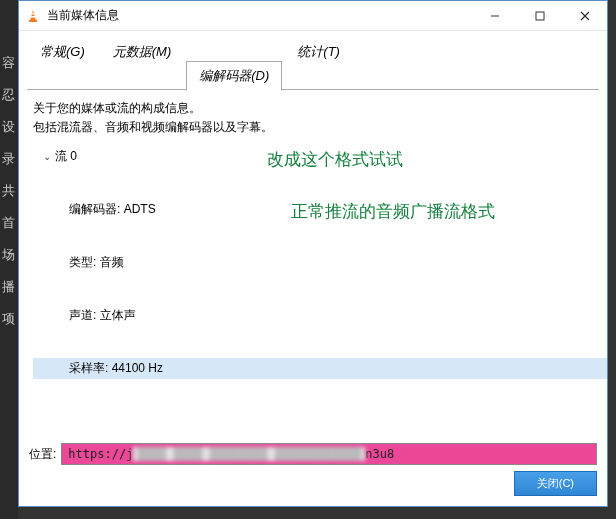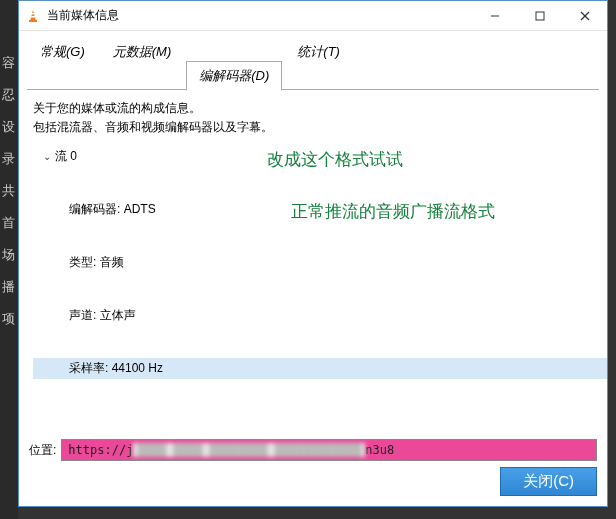--- a/index.html
+++ b/index.html
@@ -137,21 +137,21 @@
     .btn-row {
       display:flex;
       justify-content:flex-end;
       padding: 0 10px 10px 0;
     }
     .close-btn {
       background: linear-gradient(#49a0e8,#2f86d4);
       border:1px solid #1e6bb8;
       color:#fff;
       padding:4px 22px;
-      font-size:15px;
+      font-size:11px;
       cursor:pointer;
       position:relative;
     }
     .blur-span {
       display:inline-block;
       background:#e5e5e5;
       color:#bbb;
       filter: blur(2px);
       padding:0 4px;
     }

